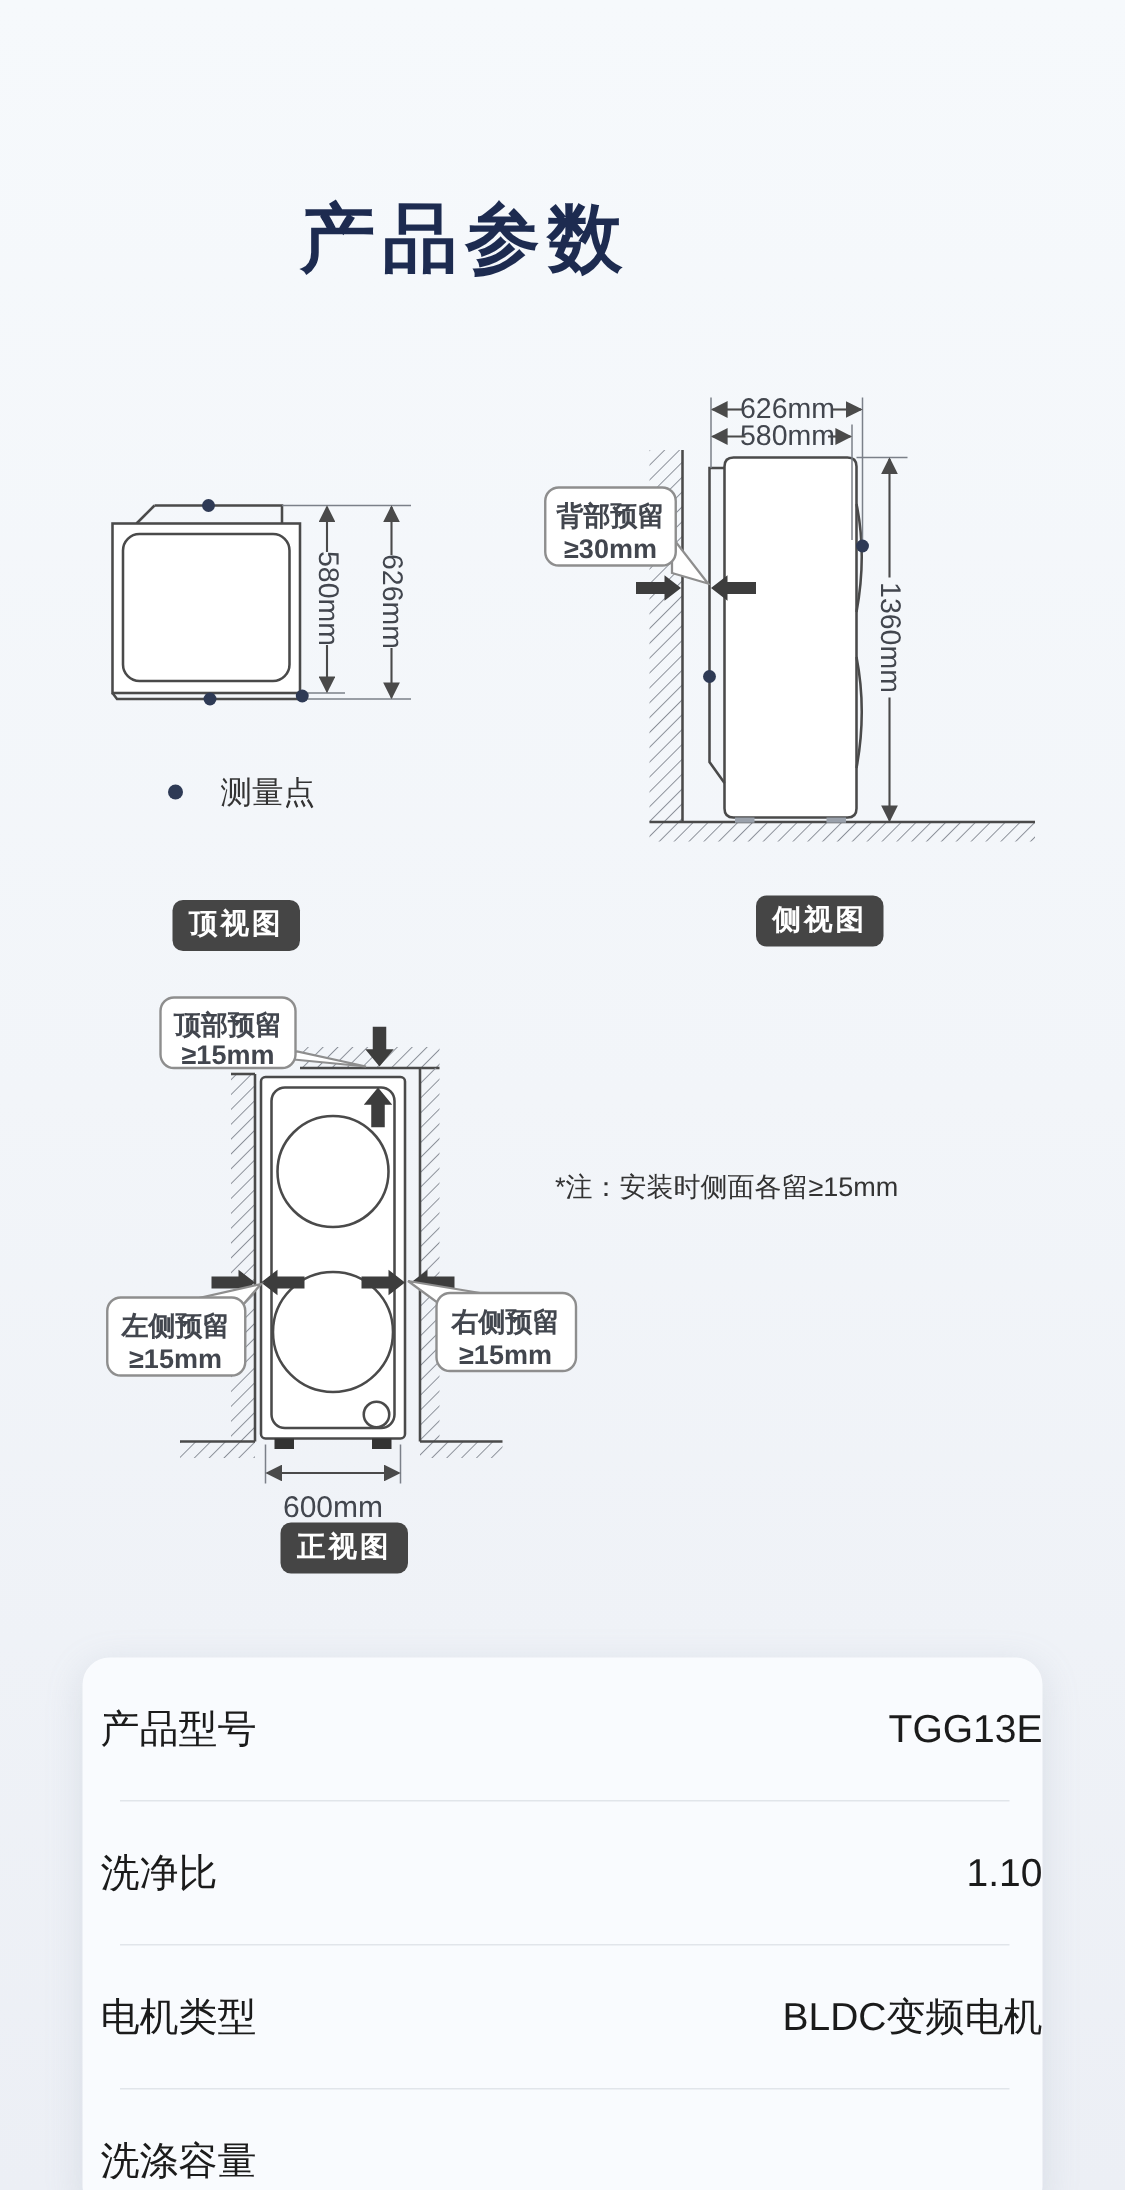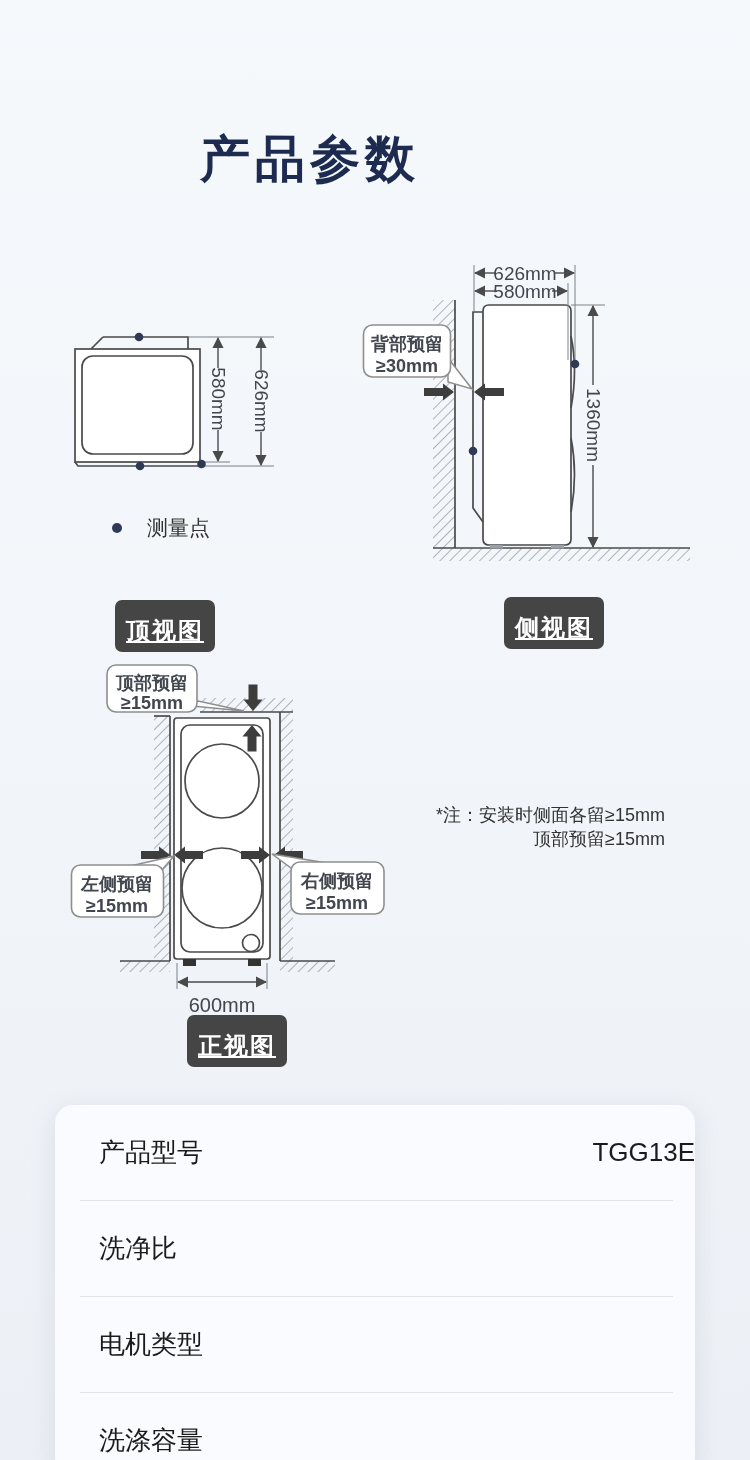--- a/index.html
+++ b/index.html
@@ -17,34 +17,34 @@
   .dia text{font-family:"Liberation Sans","DejaVu Sans",sans-serif;fill:#42464e;}
   .dim-t{font-size:19px;}
   .callout-t{font-size:18px;font-weight:bold;fill:#333;}
   .legend{
     position:absolute;left:112px;top:514px;
     display:flex;align-items:center;gap:25px;color:#333;font-size:21px;
   }
   .legend-dot{width:10px;height:10px;border-radius:50%;background:#2e3a55;}
   .view-badge{
     position:absolute;display:inline-block;
-    background:#454545;color:#fff;font-size:24px;font-weight:bold;
-    padding:15px 11px 5px;border-radius:7px;letter-spacing:2px;text-decoration:underline;
+    background:#454545;color:#fff;font-size:19px;font-weight:bold;
+    padding:3px 11px 5px;border-radius:7px;letter-spacing:2px;
   }
   .install-note{
     position:absolute;left:370px;top:779px;width:295px;
-    text-align:right;font-size:18px;line-height:24px;color:#333;margin-top:24px;
+    text-align:left;font-size:18px;line-height:24px;color:#333;
   }
   .spec-card{
     position:absolute;left:55px;top:1105px;width:640px;height:370px;
     background:#f9fbfe;border-radius:18px;
     box-shadow:0 6px 24px rgba(140,155,175,.22);
   }
   .spec-row{
-    display:flex;align-items:center;height:95px;padding-left:44px;
+    display:flex;align-items:center;height:95px;padding-left:12px;
     font-size:26px;color:#1b1b1b;
   }
   .spec-row .spec-label{width:159px;flex:none;}
   .spec-row .spec-value{flex:1;text-align:right;}
   .spec-divider{height:1px;background:#e1e5ea;margin:0 22px 0 25px;}
 </style>
 </head>
 <body>
 
 <div class="page">
@@ -209,35 +209,36 @@
       <line x1="197" y1="318" x2="197" y2="344" stroke="#7b8089" stroke-width="1"></line>
       <line x1="108" y1="337" x2="196" y2="337" stroke="#4a4a4a" stroke-width="1.4" marker-start="url(#ahF)" marker-end="url(#ahF)"></line>
       <text x="152" y="360" text-anchor="middle" dominant-baseline="central" style="font-size:20px">600mm</text>
     </g>
   </svg>
 
   <div class="view-badge" style="left:187px;top:1015px">正视图</div>
 
   <div class="install-note">
     <div>*注：安装时侧面各留≥15mm</div>
-    <div>顶部预留≥15mm</div>
   </div>
 
   <div class="spec-card">
     <div class="spec-row">
       <div class="spec-label">产品型号</div>
       <div class="spec-value">TGG13E</div>
     </div>
     <div class="spec-divider"></div>
     <div class="spec-row">
       <div class="spec-label">洗净比</div>
+      <div class="spec-value">1.10</div>
     </div>
     <div class="spec-divider"></div>
     <div class="spec-row">
       <div class="spec-label">电机类型</div>
+      <div class="spec-value">BLDC变频电机</div>
     </div>
     <div class="spec-divider"></div>
     <div class="spec-row">
       <div class="spec-label">洗涤容量</div>
     </div>
   </div>
 
 </div>
 
 </body></html>

